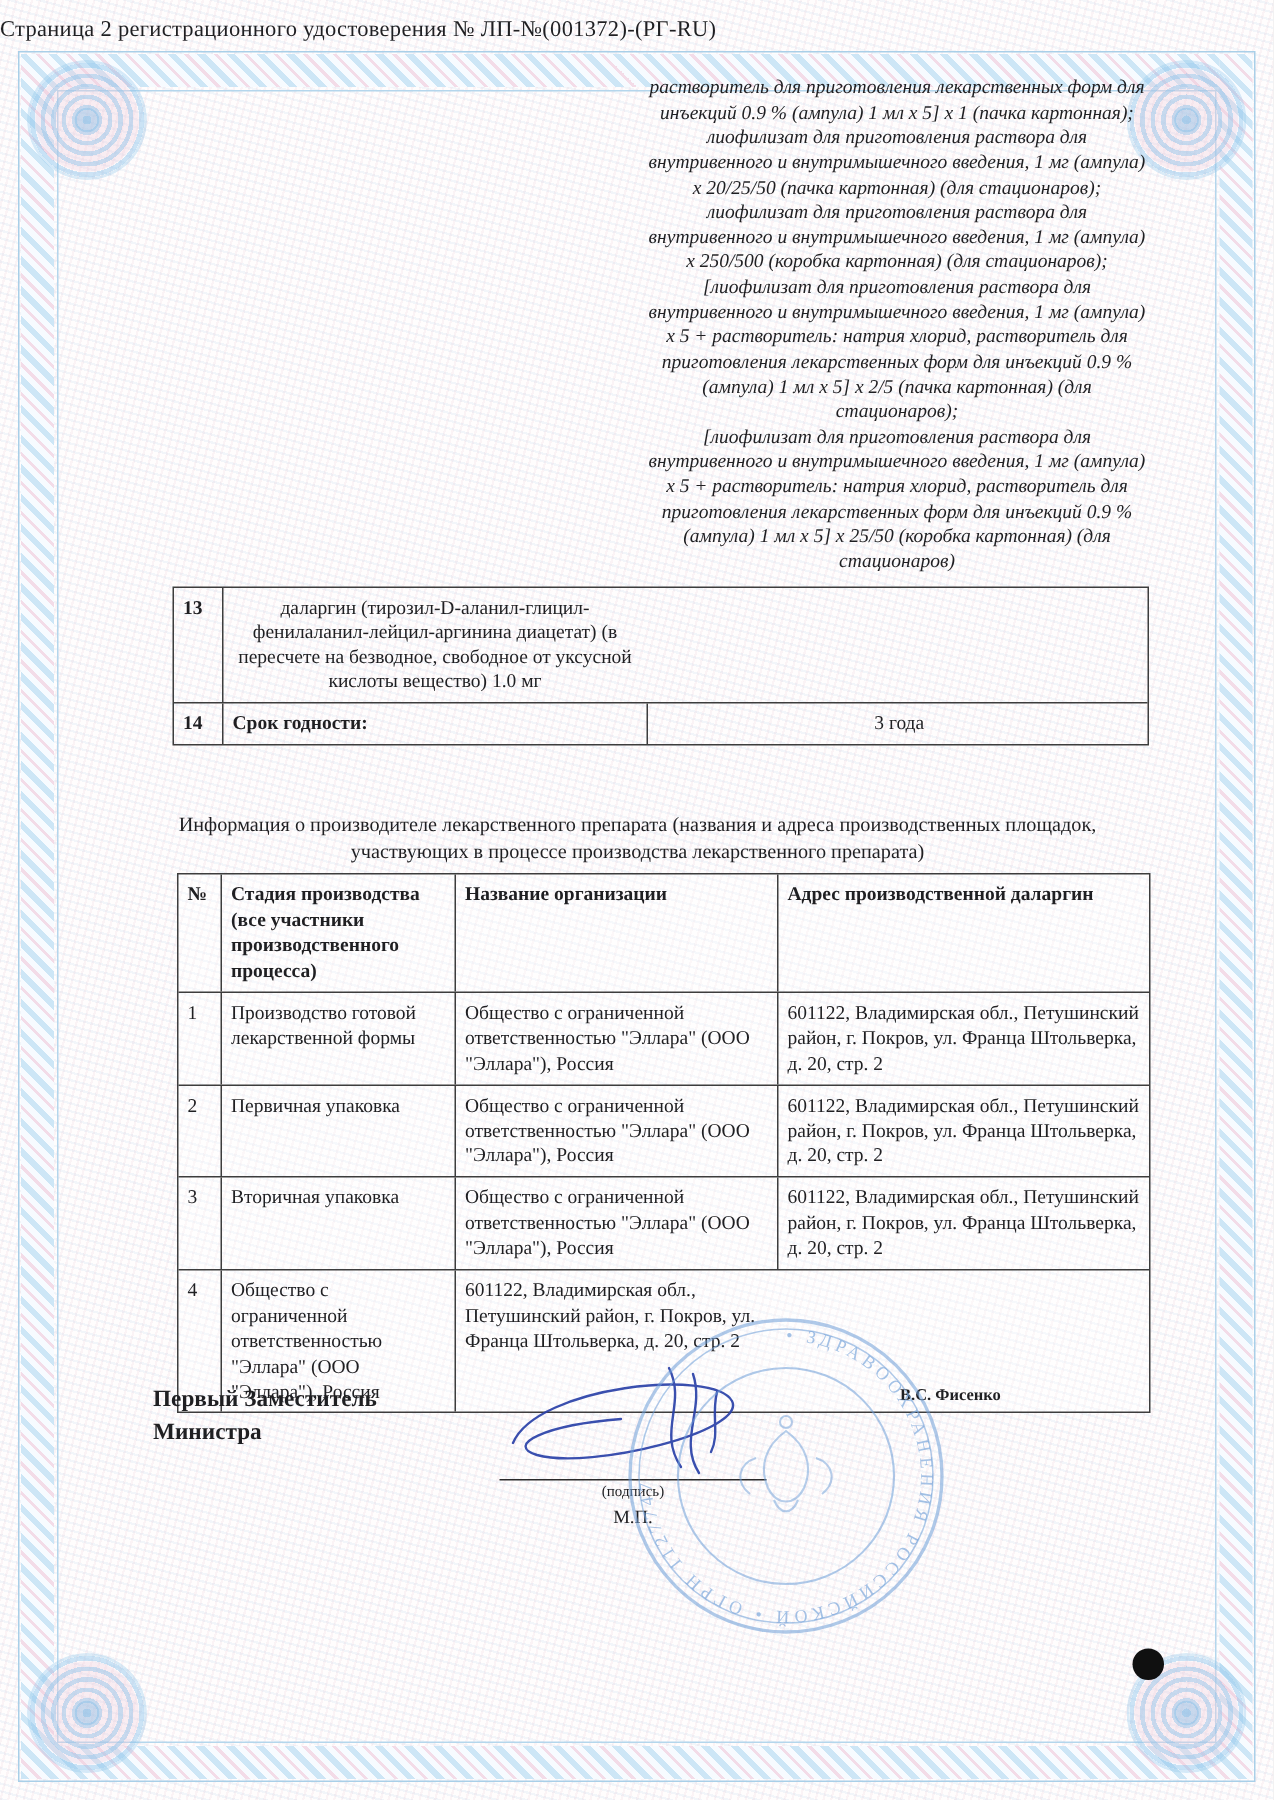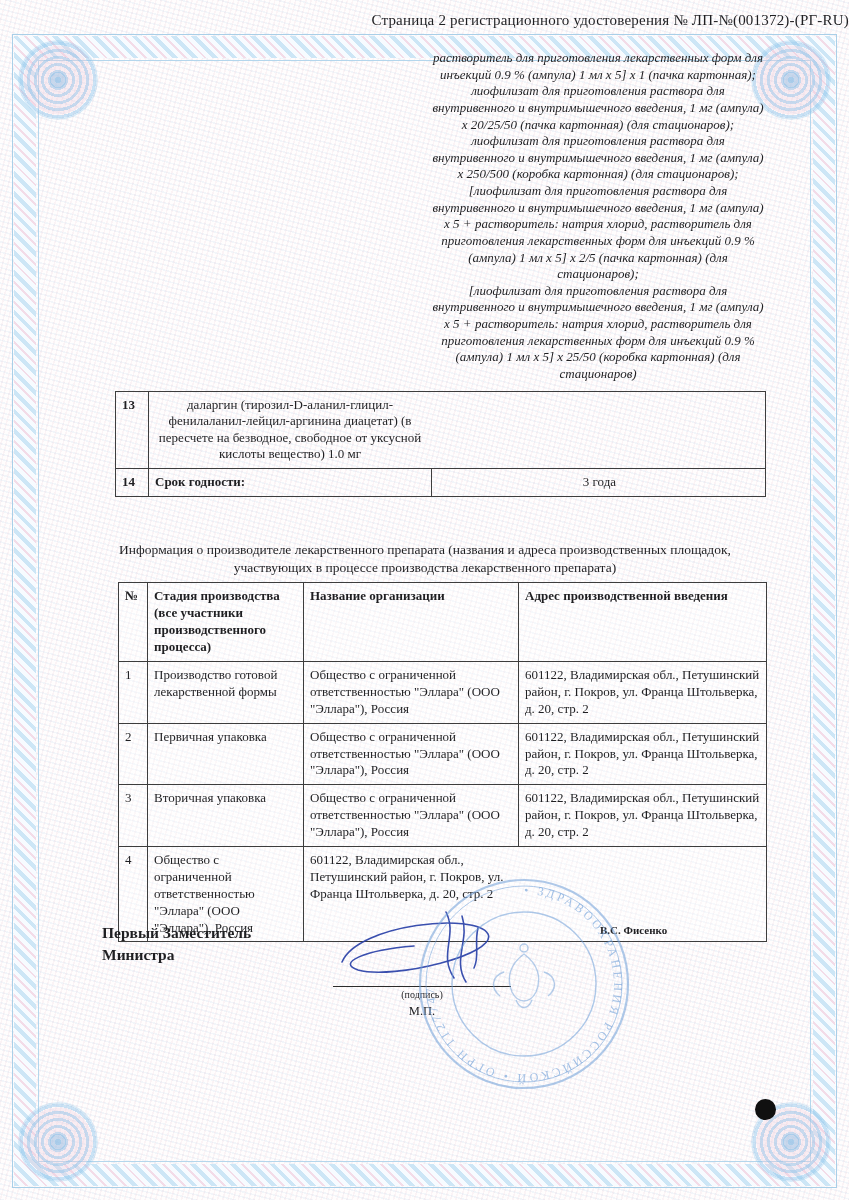--- a/index.html
+++ b/index.html
@@ -28,21 +28,21 @@
     background:
       radial-gradient(circle at center, rgba(125,185,228,0.40) 0 14%, rgba(255,255,255,0) 15%),
       repeating-radial-gradient(circle at center, rgba(140,195,235,0.45) 0 3px, rgba(255,255,255,0) 3px 7px),
       radial-gradient(circle at center, rgba(238,205,220,0.35) 0 60%, rgba(255,255,255,0) 62%);
     box-shadow:0 0 0 2px rgba(150,200,235,0.35) inset;
   }
   .corner.tl{top:40px;left:18px}.corner.tr{top:40px;right:18px}
   .corner.bl{bottom:18px;left:18px}.corner.br{bottom:18px;right:18px}
 
   .header{
-    position:absolute;top:12px;left:0;width:100%;text-align:right;
+    position:absolute;top:12px;left:0;width:100%;text-align:left;
     font-size:15px;letter-spacing:0.2px;
   }
 
   
   .toptable{position:absolute;left:115px;top:46px;width:651px;font-size:13px;line-height:1.28;}
   .cont{padding:4px 0 8px 315px;}
   .cont p{margin:0;width:336px;text-align:center;font-style:italic;}
   .rowsbox{border:1.5px solid #3d3d3d;}
   .trow{display:grid;grid-template-columns:32px 283px 336px;}
   .trow + .trow{border-top:1px solid #3d3d3d;}
@@ -114,21 +114,21 @@
     </div>
   </div>
 
   <p class="intro">Информация о производителе лекарственного препарата (названия и адреса производственных площадок, участвующих в процессе производства лекарственного препарата)</p>
 
   <div class="mtable">
     <div class="mrow mhead">
       <div>№</div>
       <div>Стадия производства (все участники производственного процесса)</div>
       <div>Название организации</div>
-      <div>Адрес производственной введения</div>
+      <div>Адрес производственной даларгин</div>
     </div>
     <div class="mrow mbody">
       <div>1</div>
       <div>Производство готовой лекарственной формы</div>
       <div>Общество с ограниченной ответственностью "Эллара" (ООО "Эллара"), Россия</div>
       <div>601122, Владимирская обл., Петушинский район, г. Покров, ул. Франца Штольверка, д. 20, стр. 2</div>
     </div>
     <div class="mrow mbody">
       <div>2</div>
       <div>Первичная упаковка</div>

